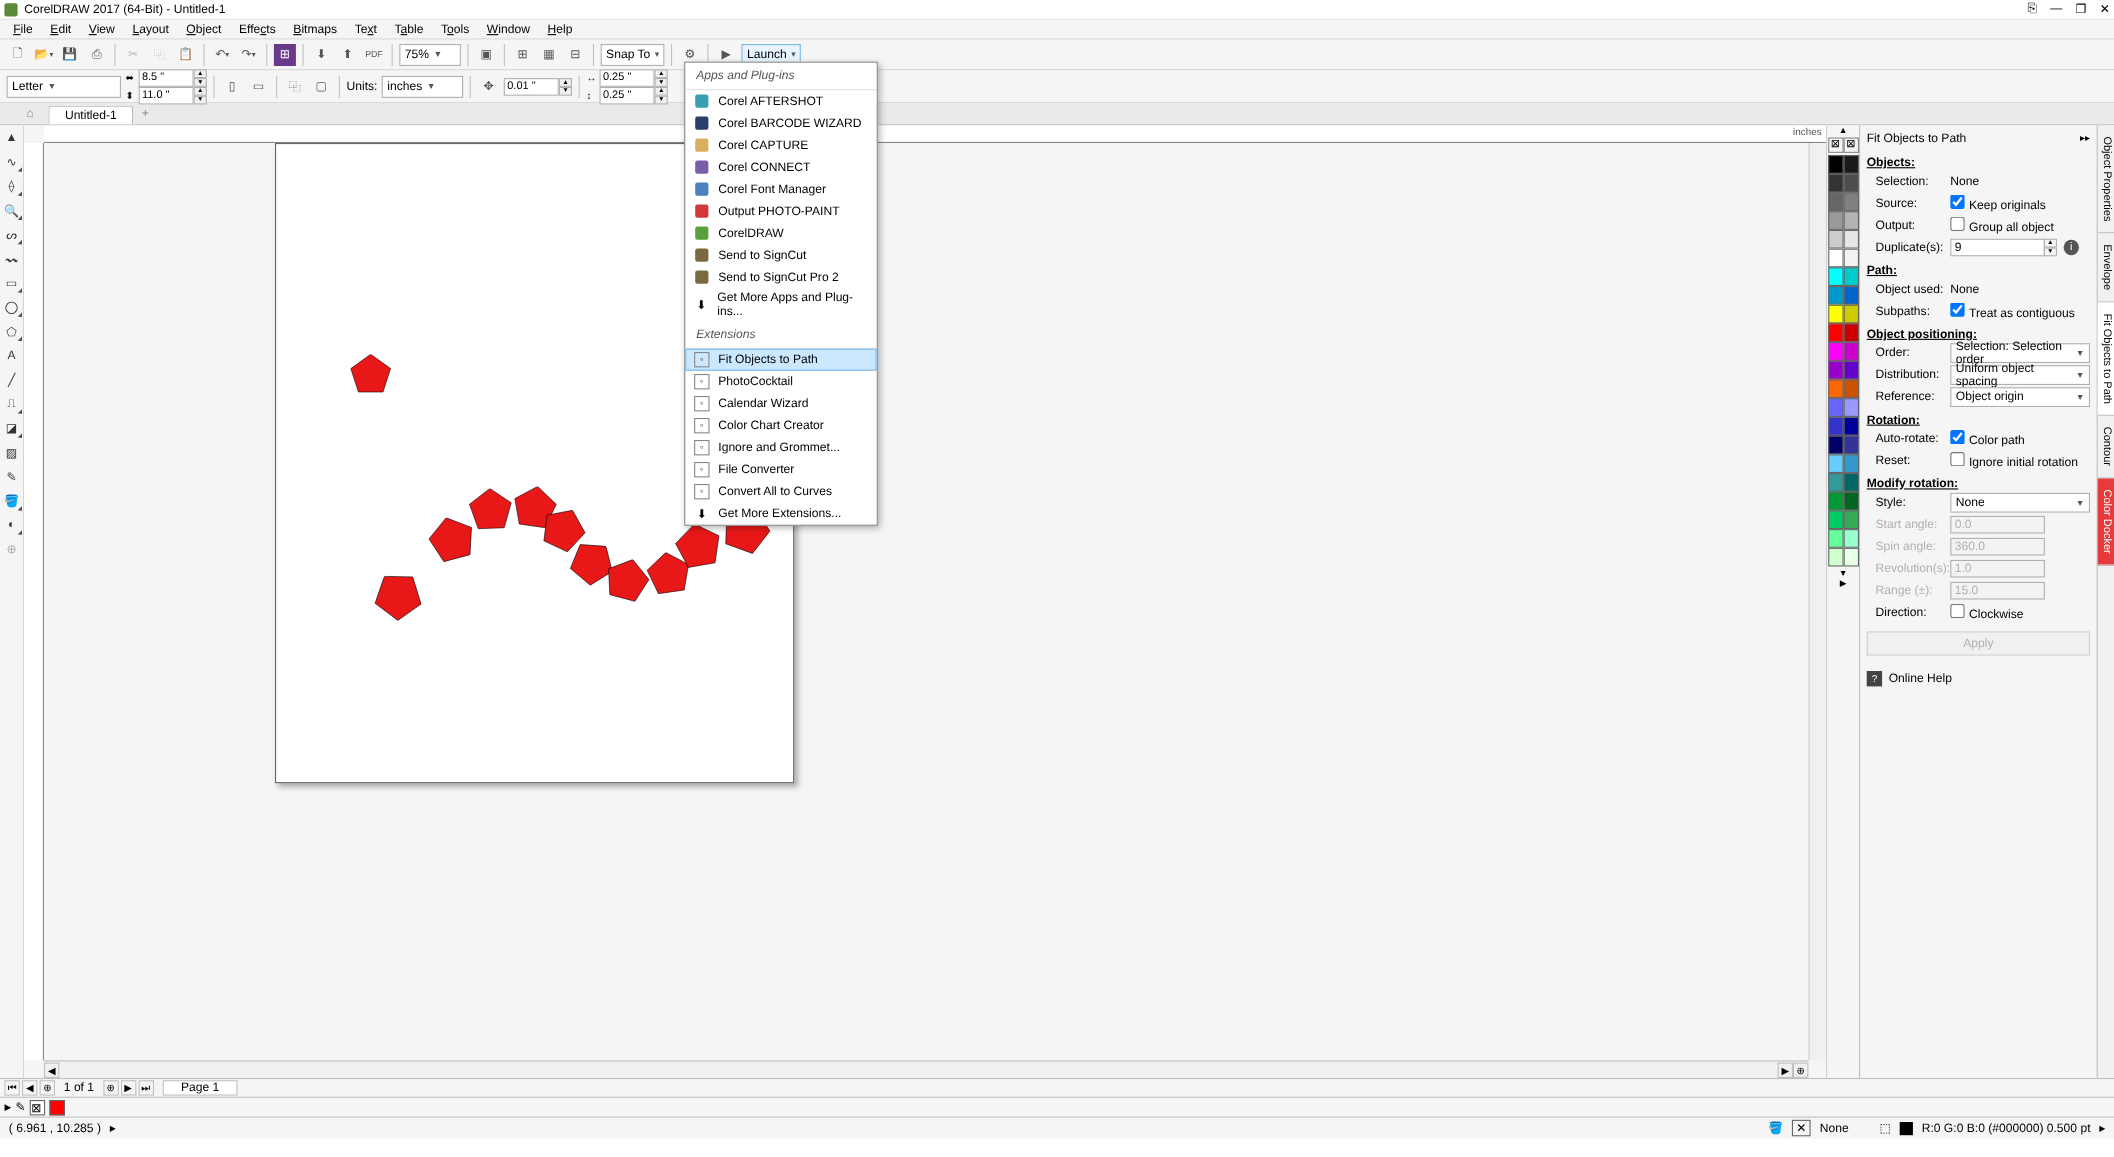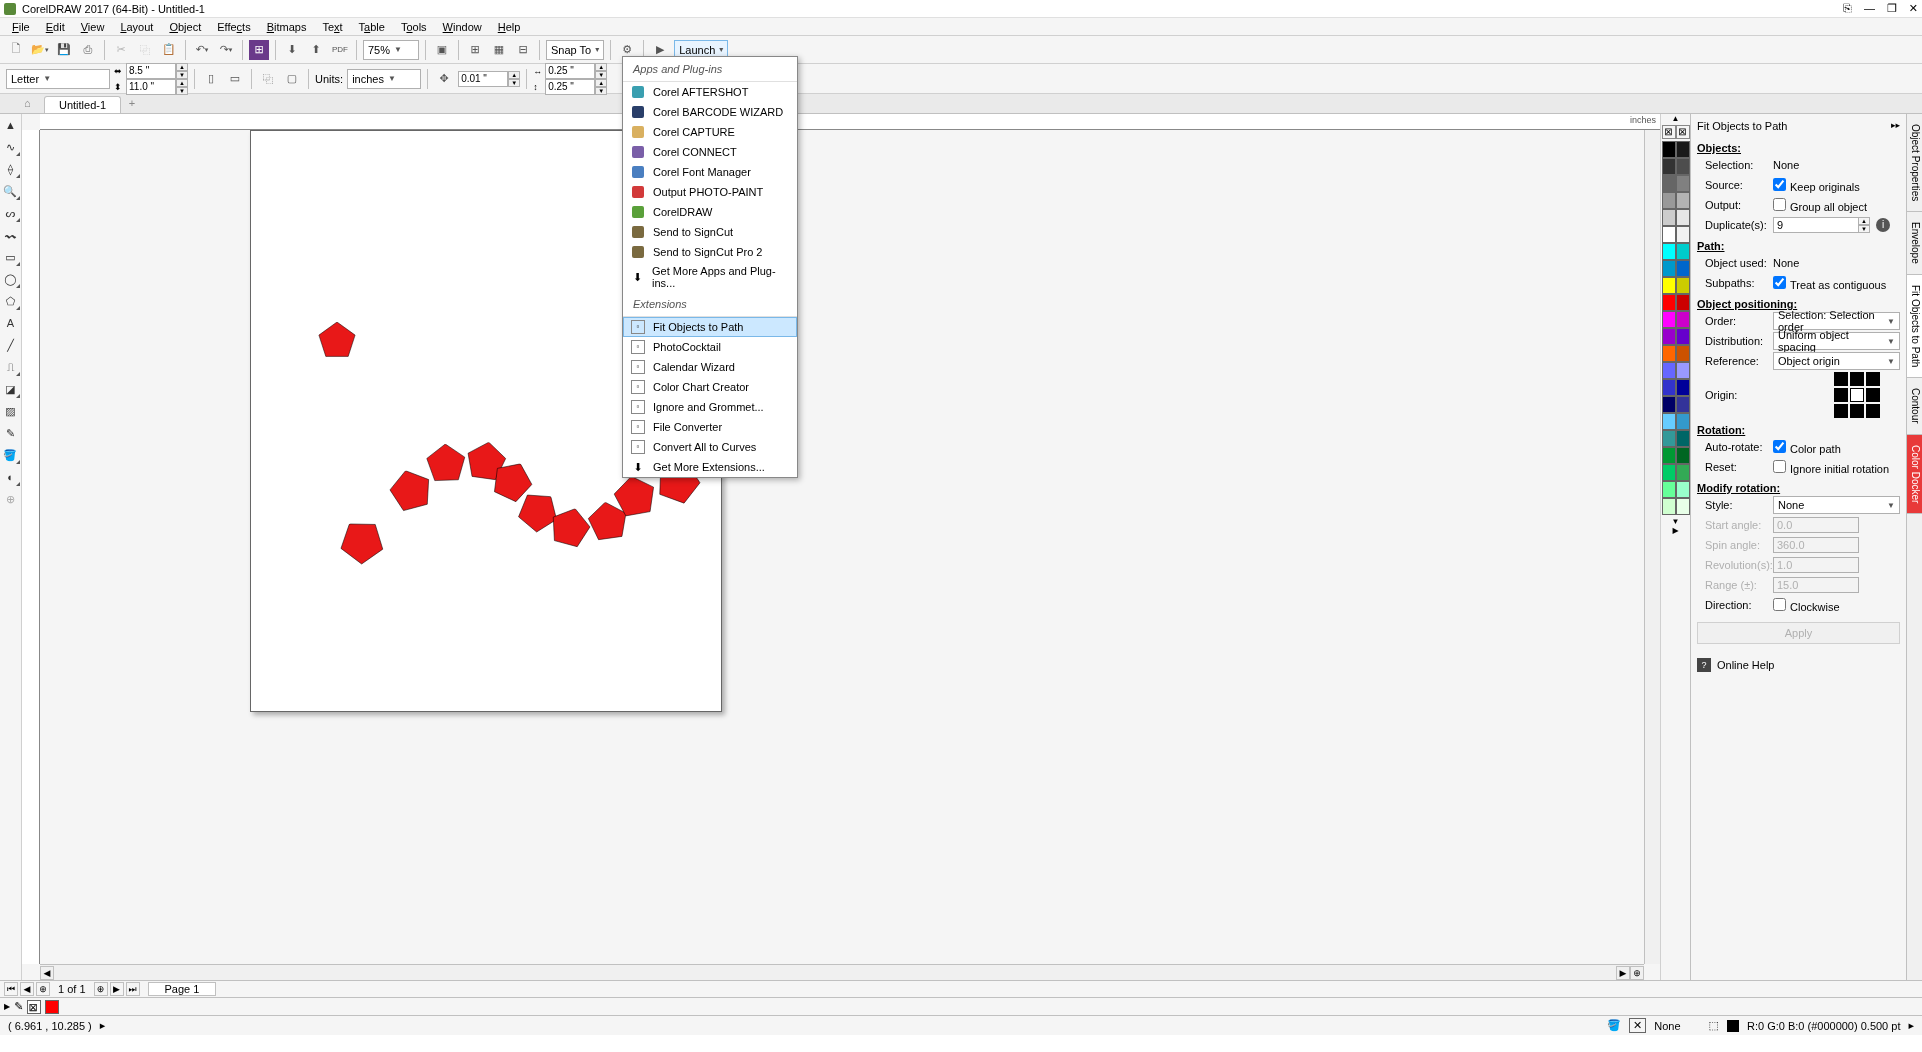--- a/index.html
+++ b/index.html
@@ -468,34 +468,20 @@
           <span class="ar">▼</span>
         </div>
       </div>
     <div class="row">
         <span class="lbl">Reference:</span>
         <div class="sel">
           <span>Object origin</span>
           <span class="ar">▼</span>
         </div>
       </div>
-    <div class="row">
-        <span class="lbl">Origin:</span>
-      <div class="origin-grid">
-        <div></div>
-          <div></div>
-          <div></div>
-        <div></div>
-          <div class="hollow"></div>
-          <div></div>
-        <div></div>
-          <div></div>
-          <div></div>
-      </div>
-    </div>
 
     <div class="section-h">Rotation:</div>
     <div class="row">
         <span class="lbl">Auto-rotate:</span>
         <span class="val"><input type="checkbox" checked="" style=""><span>Color path</span></span>
       </div>
     <div class="row">
         <span class="lbl">Reset:</span>
         <span class="val"><input type="checkbox" style=""><span>Ignore initial rotation</span></span>
       </div>

